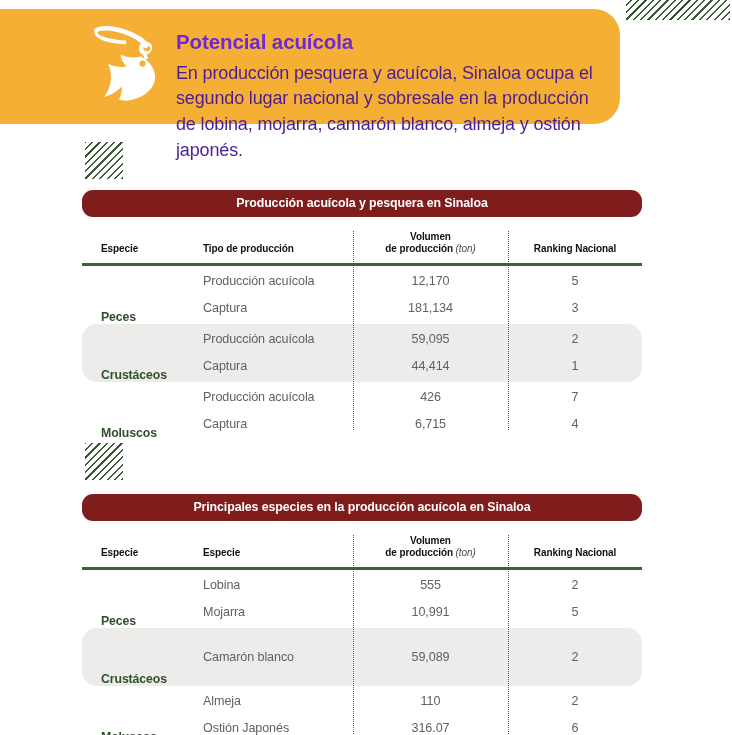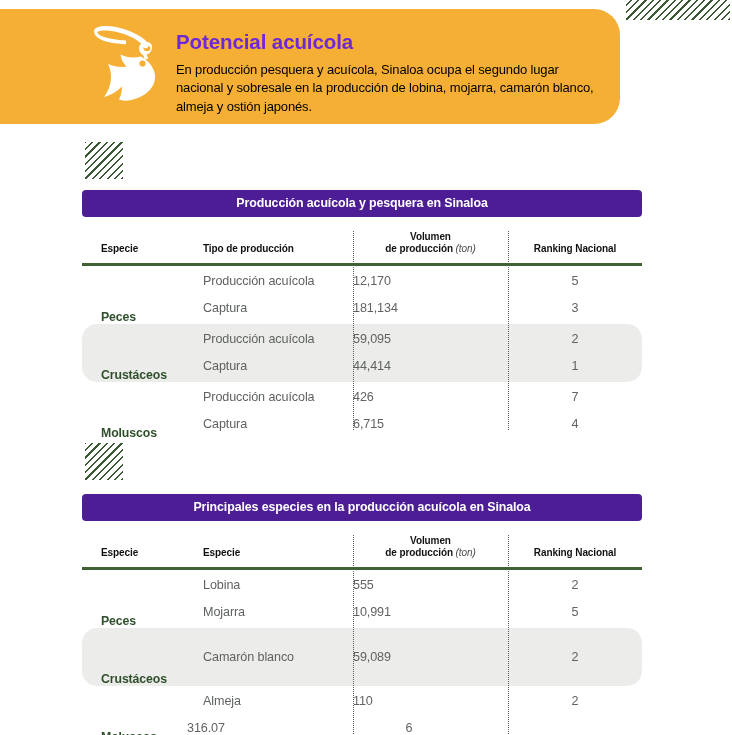--- a/index.html
+++ b/index.html
@@ -64,43 +64,43 @@
   }
   #banner-title {
     color: #6d28d9;
     font-size: 20.5px;
     font-weight: bold;
     letter-spacing: -0.1px;
     margin: 0 0 7px 0;
     line-height: 1.1;
   }
   #banner-desc {
-    color: #000000;
-    font-size: 13px;
+    color: #4c1d95;
+    font-size: 18px;
     line-height: 1.43;
     margin: 0;
     letter-spacing: -0.15px;
   }
 
   
   .table-block {
     position: absolute;
     left: 82px;
     width: 560px;
   }
   #table-block-1 { top: 190px; }
   #table-block-2 { top: 494px; }
 
   .table-title {
-    background: #4c1d95;
+    background: #7f1d1d;
     color: #ffffff;
     font-size: 12.4px;
     font-weight: bold;
     text-align: center;
-    border-radius: 4px;
+    border-radius: 11px;
     padding: 6px 0 7px 0;
     letter-spacing: -0.1px;
   }
 
   .table-grid {
     position: relative;
     margin-top: 0;
   }
 
   
@@ -178,21 +178,21 @@
     display: flex;
     align-items: center;
     height: 27px;
   }
   .dcell {
     font-size: 12.6px;
     color: #5f6360;
     letter-spacing: -0.1px;
   }
   .d-tipo    { width: 166px; padding-left: 16px; box-sizing: border-box; }
-  .d-volumen { width: 155px; text-align: left; box-sizing: border-box; }
+  .d-volumen { width: 155px; text-align: center; box-sizing: border-box; }
   .d-ranking { width: 134px; text-align: center; box-sizing: border-box; }
 </style>
 </head>
 <body>
 
 <div class="hatch" id="corner-hatch"></div>
 <div class="hatch block-hatch" id="hatch-one"></div>
 <div class="hatch block-hatch" id="hatch-two"></div>
 
 <div id="banner">
@@ -336,20 +336,21 @@
         <div class="group">
           <div class="group-inner">
             <div class="group-label">Moluscos</div>
             <div class="group-rows">
               <div class="drow">
                 <div class="dcell d-tipo">Almeja</div>
                 <div class="dcell d-volumen">110</div>
                 <div class="dcell d-ranking">2</div>
               </div>
               <div class="drow">
+                <div class="dcell d-tipo">Ostión Japonés</div>
                 <div class="dcell d-volumen">316.07</div>
                 <div class="dcell d-ranking">6</div>
               </div>
             </div>
           </div>
         </div>
       </div>
   </div>
 </div>
 

